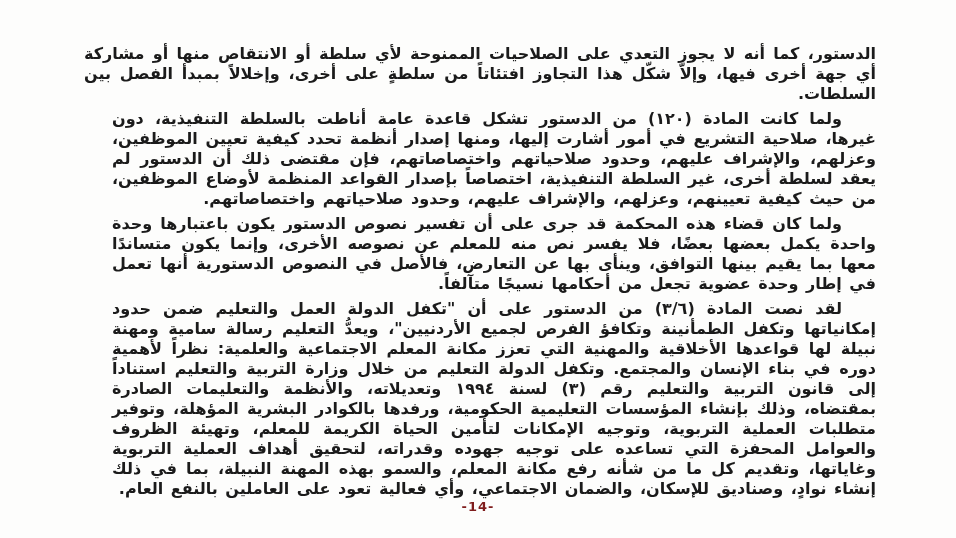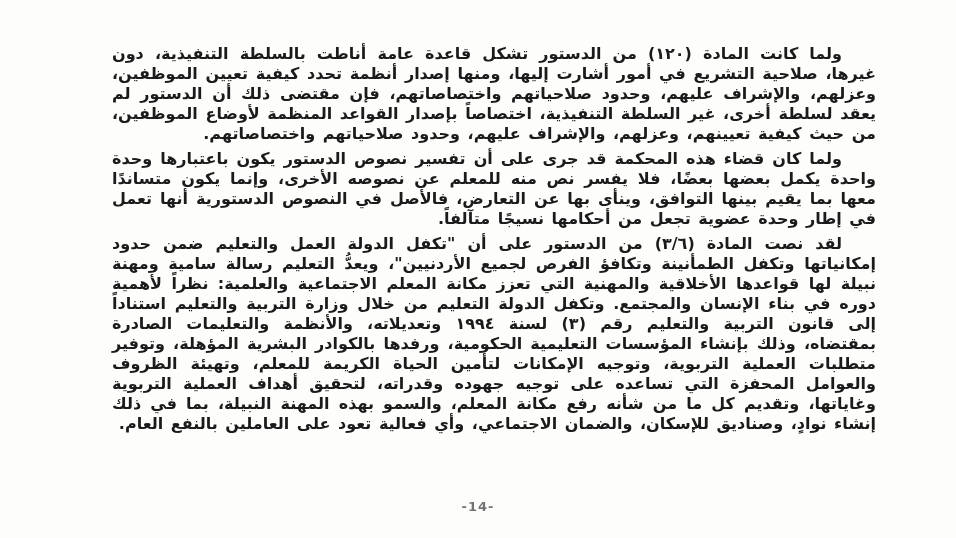--- a/index.html
+++ b/index.html
@@ -35,29 +35,30 @@
   .para.indent {
     text-indent: 34px;
     margin-left: 28px;
   }
   .page-number {
     position: absolute;
     bottom: 24px;
     left: 0;
     right: 0;
     text-align: center;
-    color: #737373;
+    color: #7f1d1d;
     font-size: 13px;
     font-weight: bold;
     letter-spacing: 1px;
     direction: ltr;
   }
 </style>
 </head>
 <body>
 
 <div class="page">
+  <p class="para">الدستور، كما أنه لا يجوز التعدي على الصلاحيات الممنوحة لأي سلطة أو الانتقاص منها أو مشاركة أي جهة أخرى فيها، وإلاّ شكّل هذا التجاوز افتئاتاً من سلطةٍ على أخرى، وإخلالاً بمبدأ الفصل بين السلطات.</p>
   <p class="para indent">ولما كانت المادة (١٢٠) من الدستور تشكل قاعدة عامة أناطت بالسلطة التنفيذية، دون غيرها، صلاحية التشريع في أمور أشارت إليها، ومنها إصدار أنظمة تحدد كيفية تعيين الموظفين، وعزلهم، والإشراف عليهم، وحدود صلاحياتهم واختصاصاتهم، فإن مقتضى ذلك أن الدستور لم يعقد لسلطة أخرى، غير السلطة التنفيذية، اختصاصاً بإصدار القواعد المنظمة لأوضاع الموظفين، من حيث كيفية تعيينهم، وعزلهم، والإشراف عليهم، وحدود صلاحياتهم واختصاصاتهم.</p>
   <p class="para indent">ولما كان قضاء هذه المحكمة قد جرى على أن تفسير نصوص الدستور يكون باعتبارها وحدة واحدة يكمل بعضها بعضًا، فلا يفسر نص منه للمعلم عن نصوصه الأخرى، وإنما يكون متساندًا معها بما يقيم بينها التوافق، وينأى بها عن التعارض، فالأصل في النصوص الدستورية أنها تعمل في إطار وحدة عضوية تجعل من أحكامها نسيجًا متآلفاً.</p>
   <p class="para indent">لقد نصت المادة (٣/٦) من الدستور على أن "تكفل الدولة العمل والتعليم ضمن حدود إمكانياتها وتكفل الطمأنينة وتكافؤ الفرص لجميع الأردنيين"، ويعدُّ التعليم رسالة سامية ومهنة نبيلة لها قواعدها الأخلاقية والمهنية التي تعزز مكانة المعلم الاجتماعية والعلمية: نظراً لأهمية دوره في بناء الإنسان والمجتمع. وتكفل الدولة التعليم من خلال وزارة التربية والتعليم استناداً إلى قانون التربية والتعليم رقم (٣) لسنة ١٩٩٤ وتعديلاته، والأنظمة والتعليمات الصادرة بمقتضاه، وذلك بإنشاء المؤسسات التعليمية الحكومية، ورفدها بالكوادر البشرية المؤهلة، وتوفير متطلبات العملية التربوية، وتوجيه الإمكانات لتأمين الحياة الكريمة للمعلم، وتهيئة الظروف والعوامل المحفزة التي تساعده على توجيه جهوده وقدراته، لتحقيق أهداف العملية التربوية وغاياتها، وتقديم كل ما من شأنه رفع مكانة المعلم، والسمو بهذه المهنة النبيلة، بما في ذلك إنشاء نوادٍ، وصناديق للإسكان، والضمان الاجتماعي، وأي فعالية تعود على العاملين بالنفع العام.</p>
 </div>
 
 <div class="page-number">-14-</div>
 
 </body></html>

